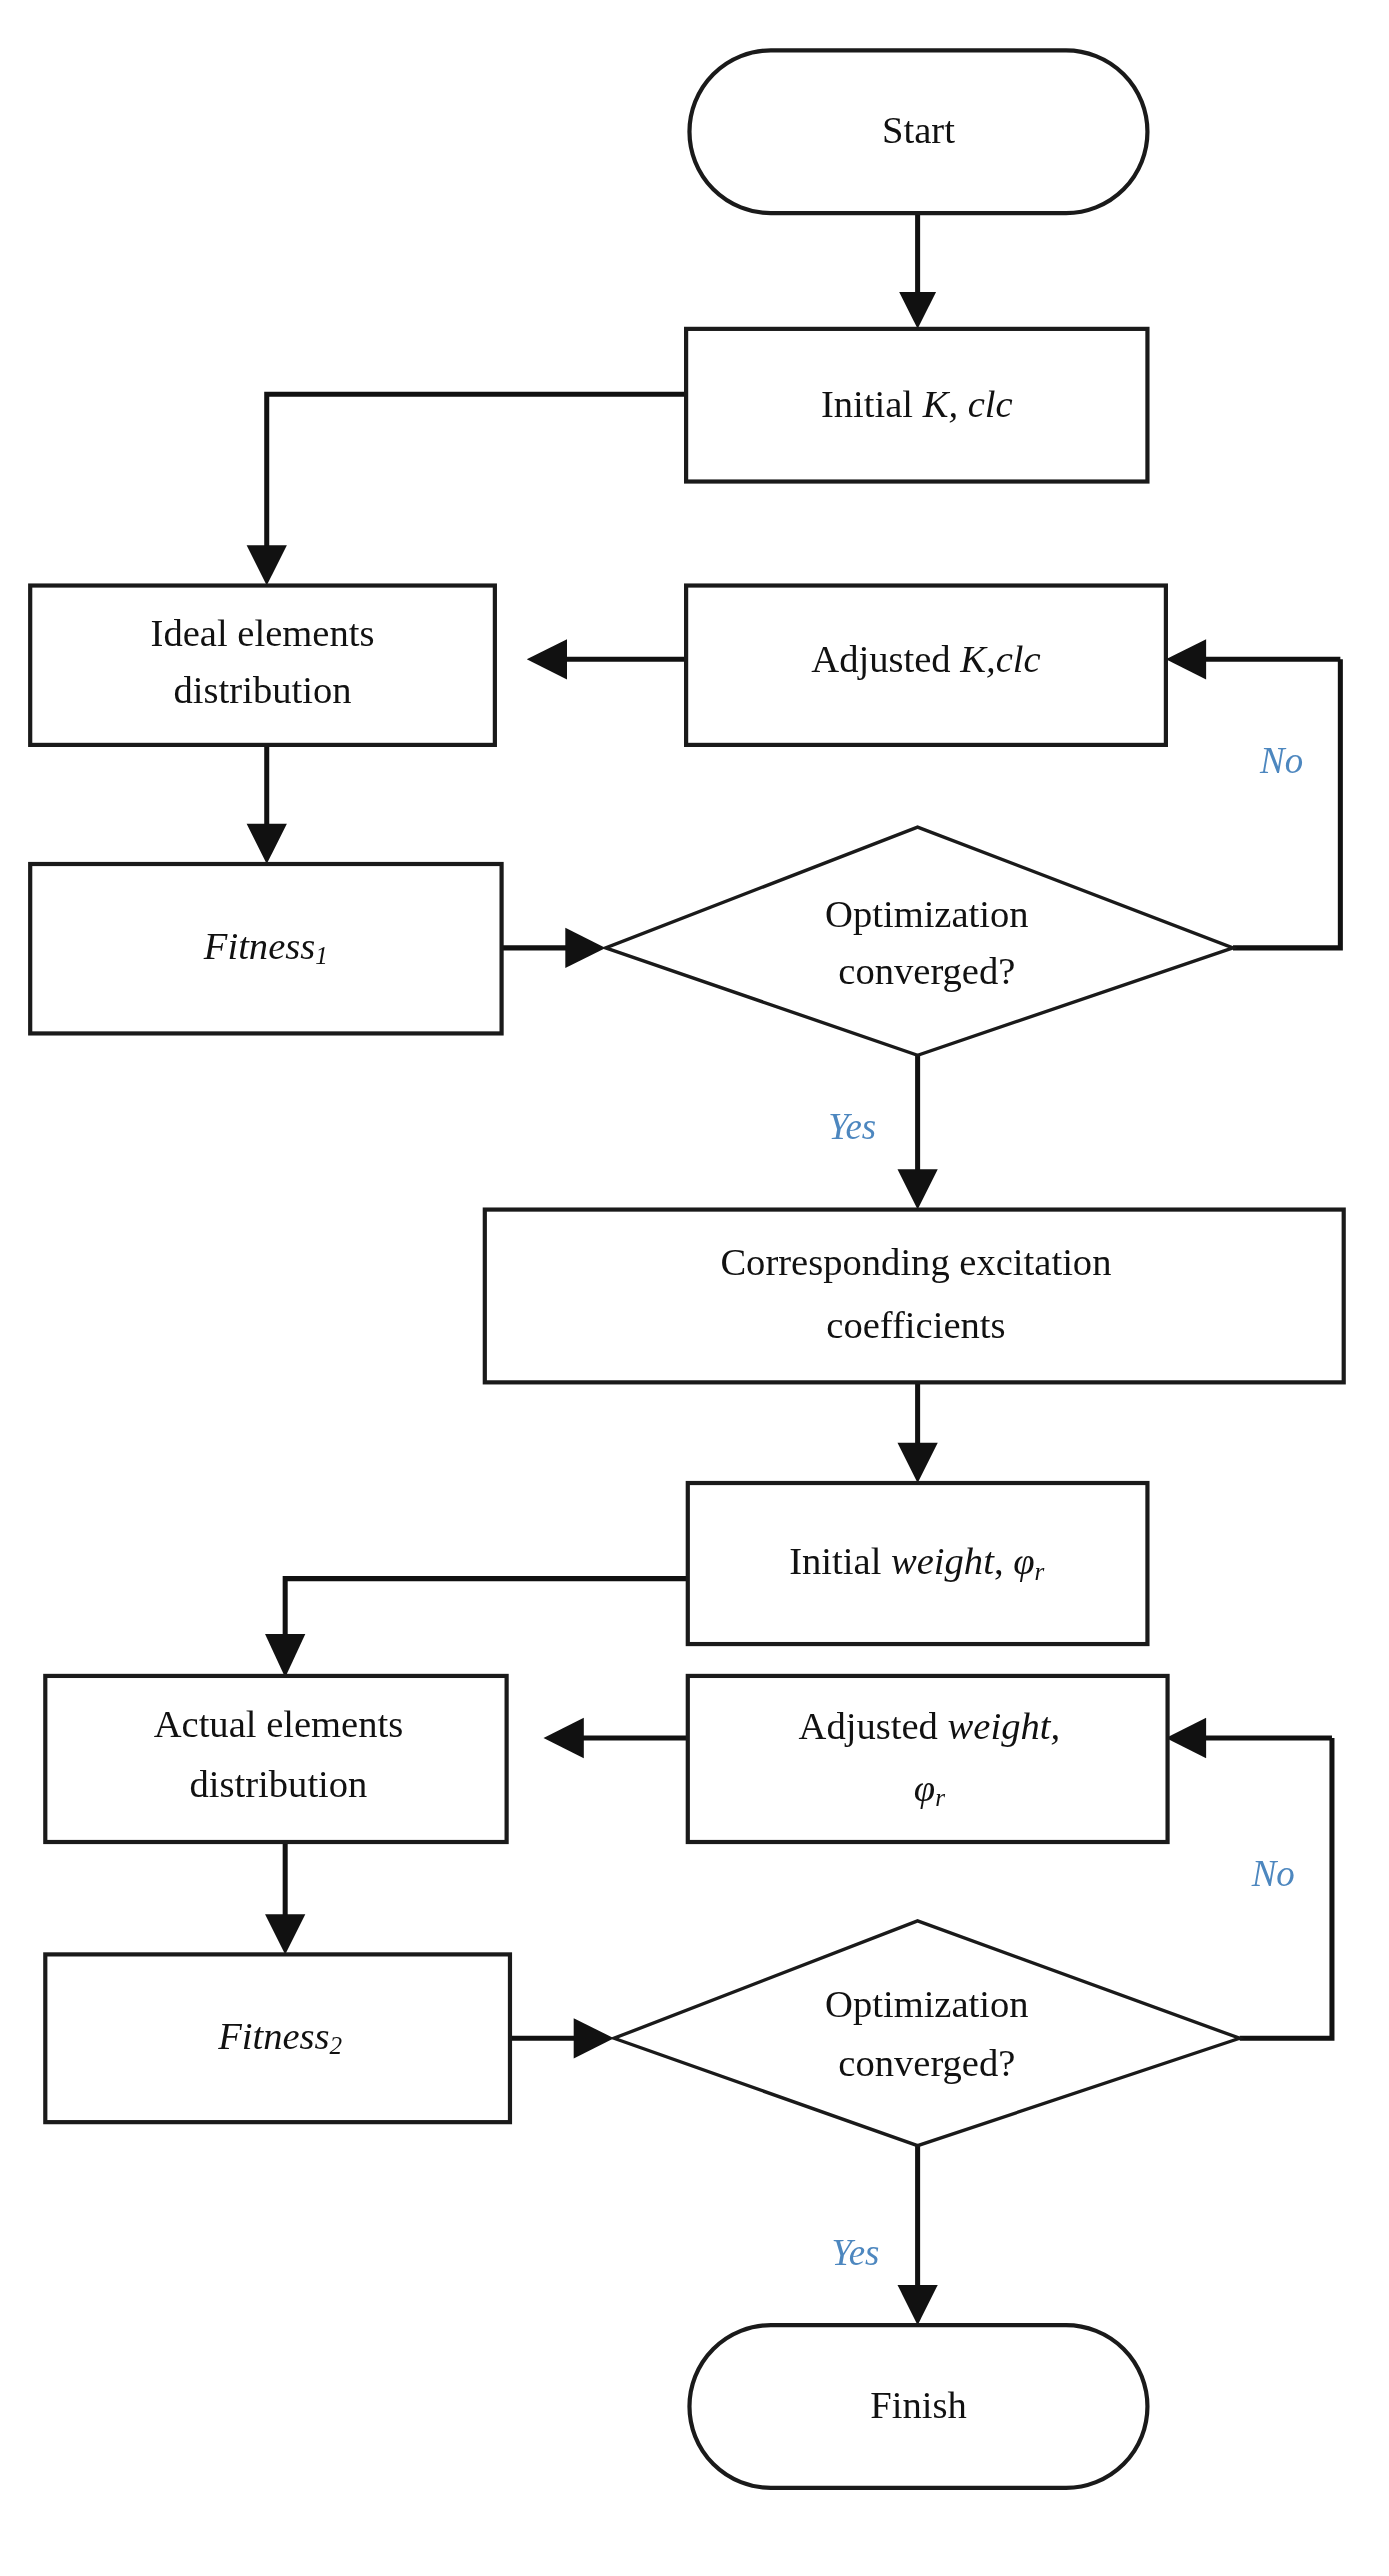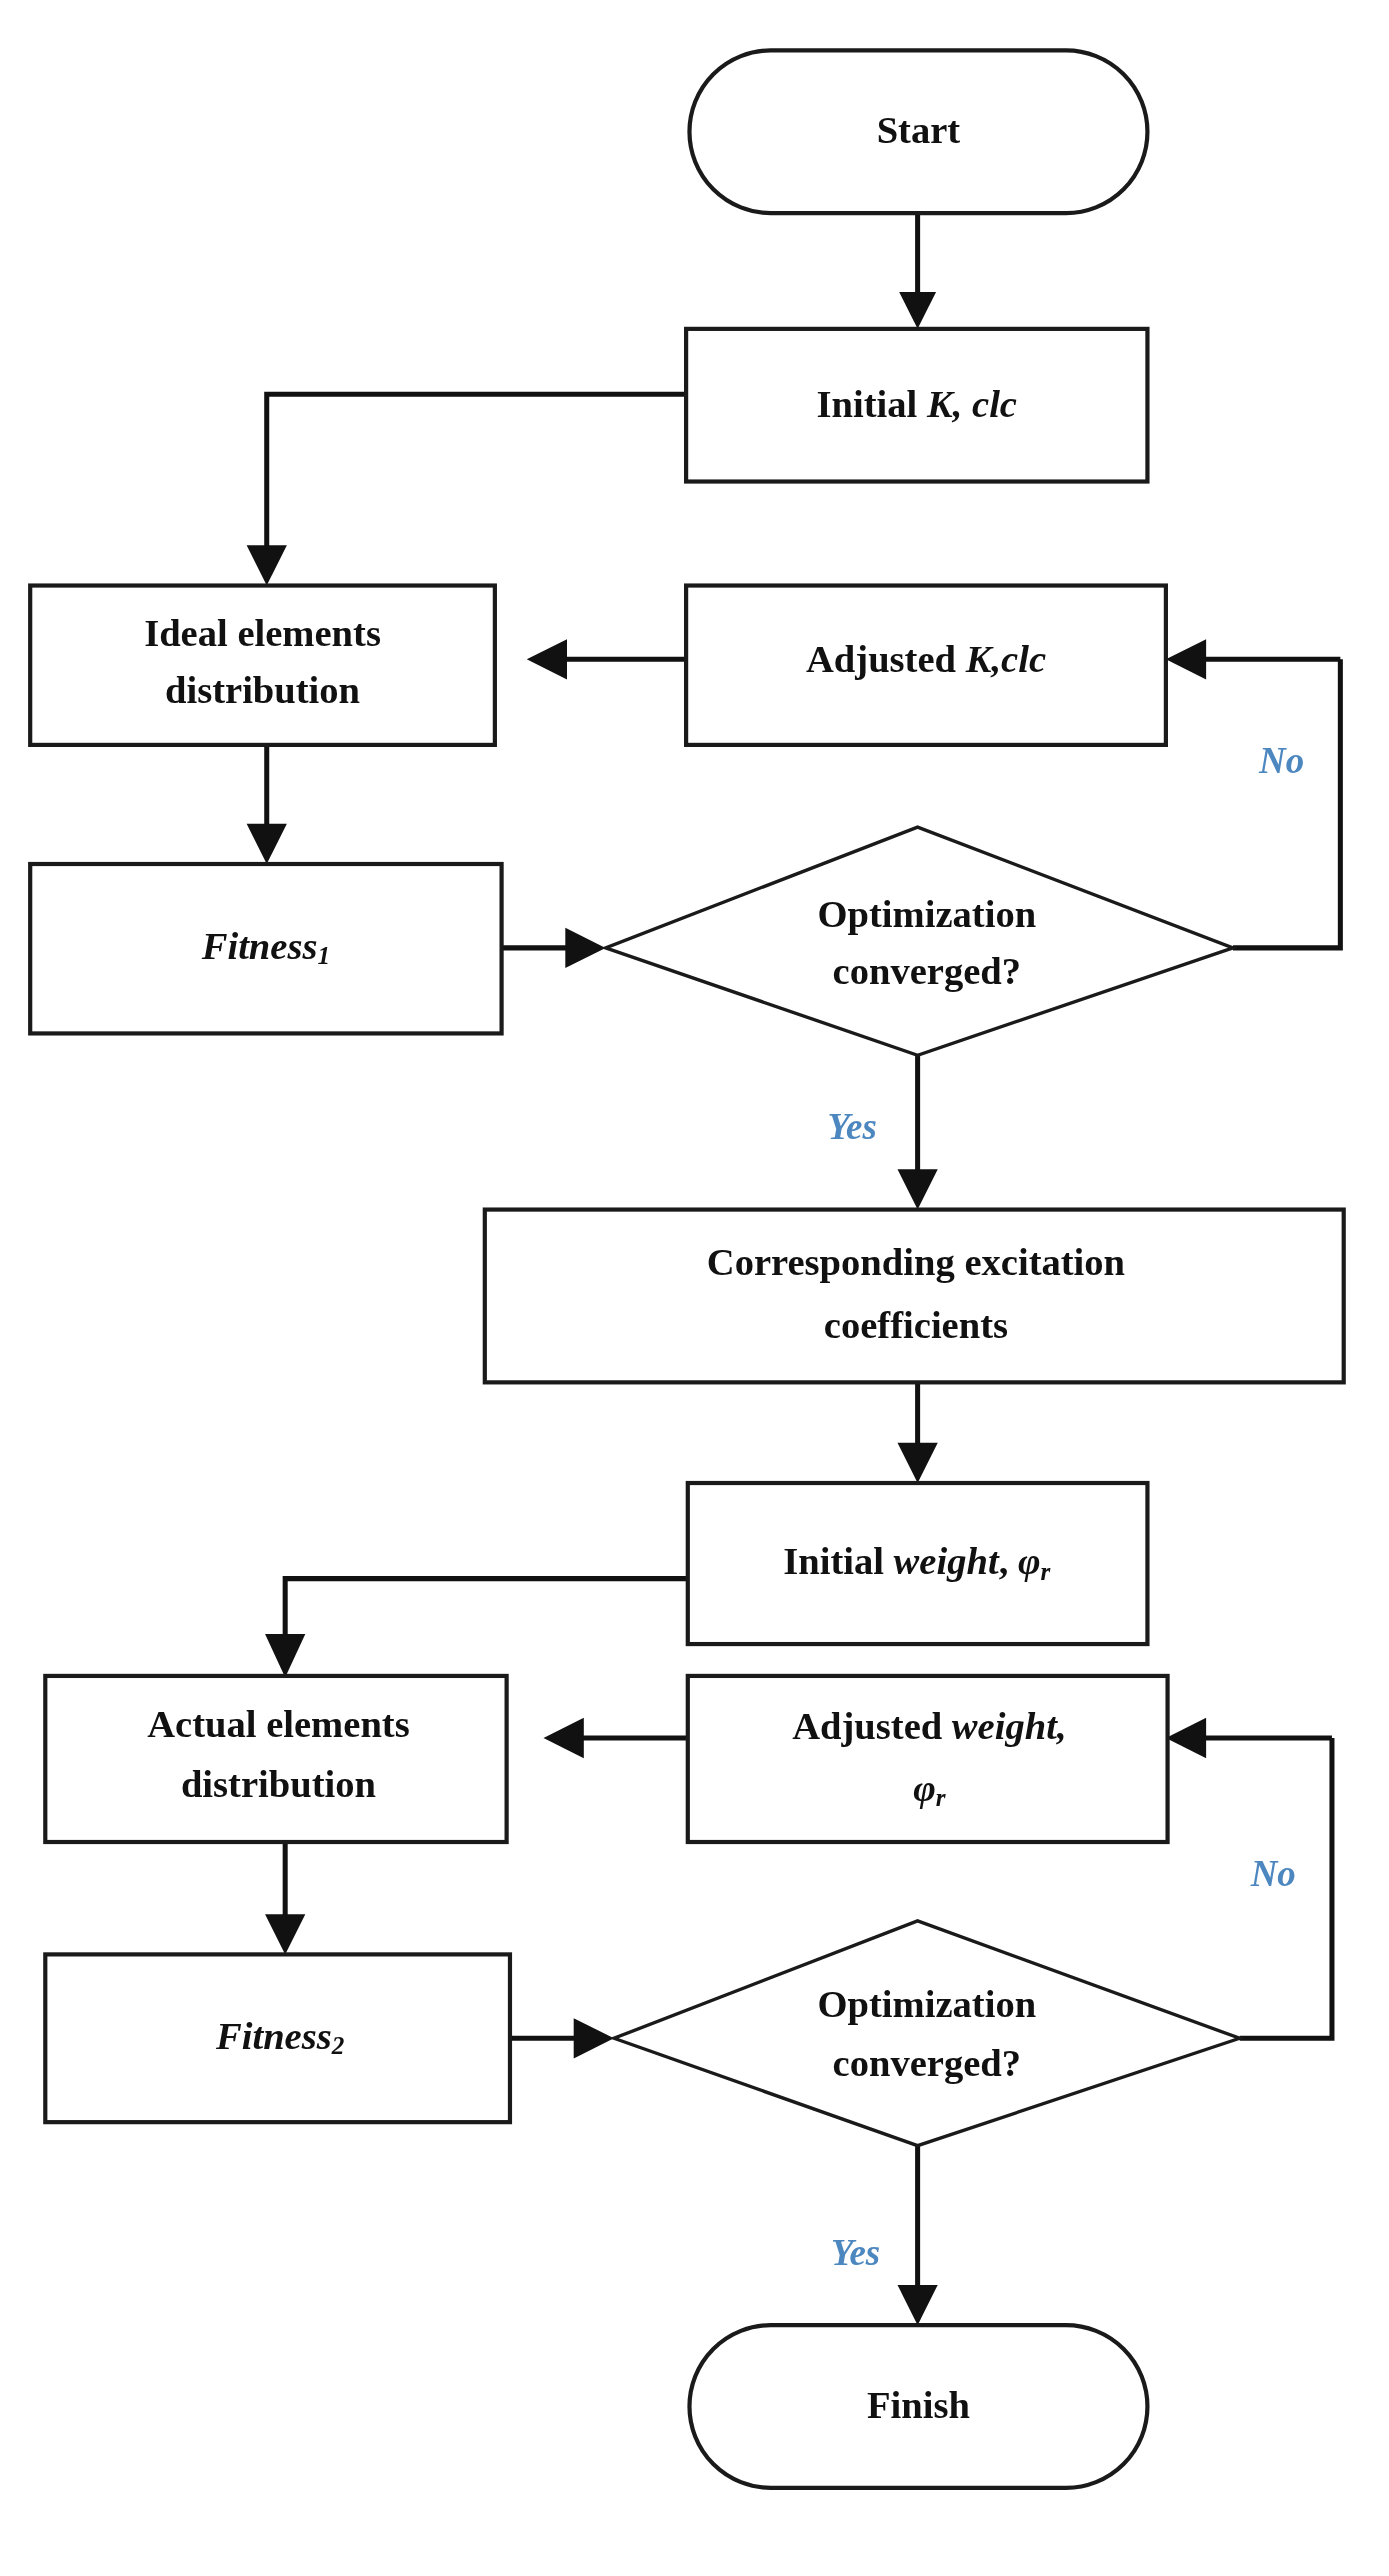--- a/index.html
+++ b/index.html
@@ -11,21 +11,20 @@
     width: 1389px;
     height: 2576px;
     font-family: "Liberation Serif", "DejaVu Serif", serif;
     overflow: hidden;
   }
   #flow-root {
     position: relative;
     width: 1389px;
     height: 2044px;
     background: #ffffff;
-    font-weight: bold;
   }
   svg#flow-svg {
     display: block;
     width: 1389px;
     height: 2576px;
   }
   .node-shape {
     fill: #ffffff;
     stroke: #1a1a1a;
     stroke-width: 5;

